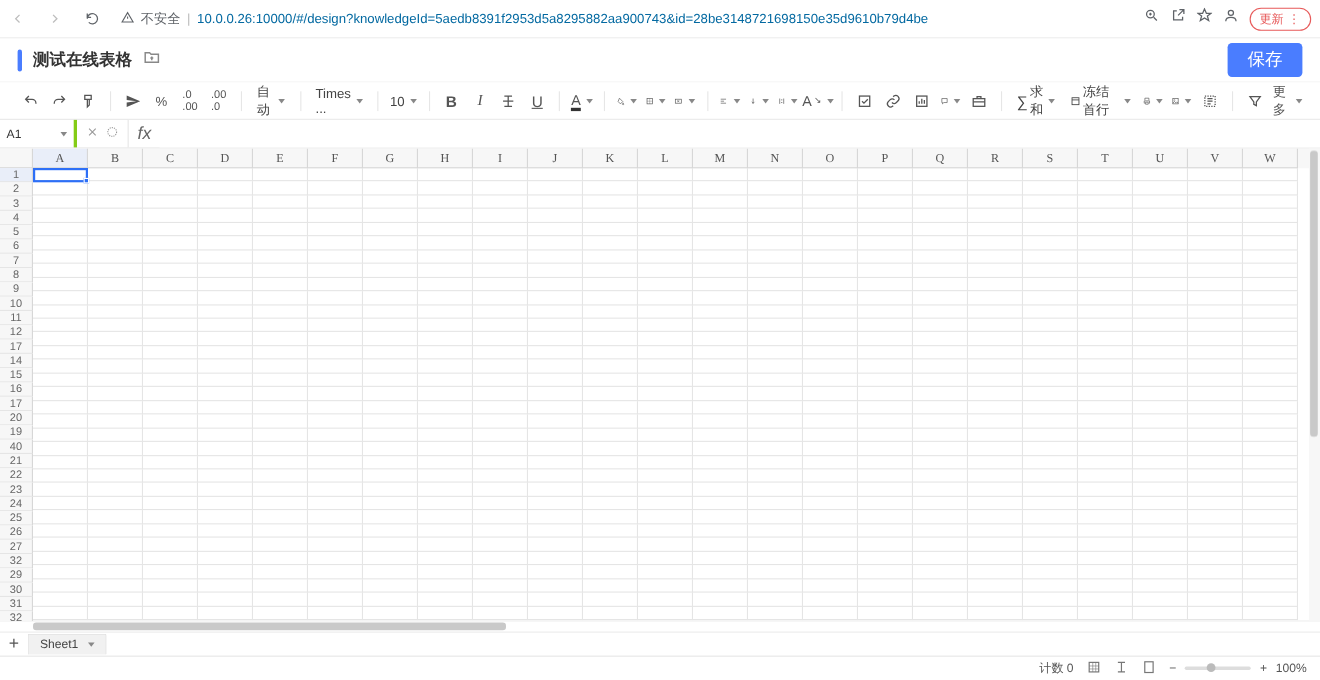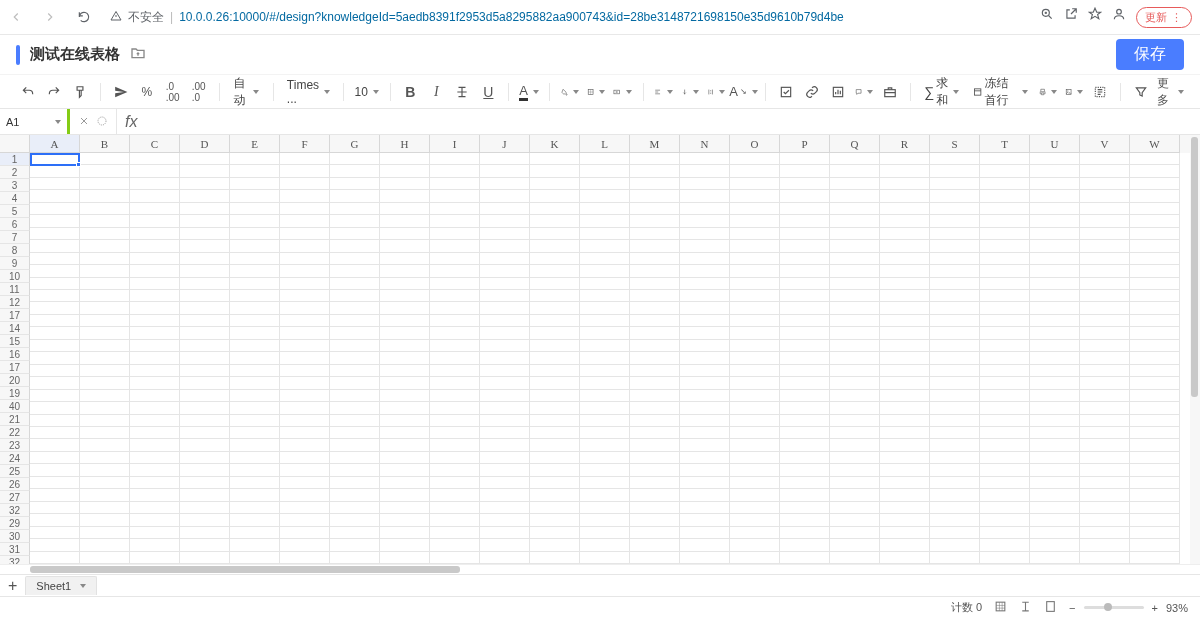--- a/index.html
+++ b/index.html
@@ -1261,15 +1261,15 @@
       </svg></span>
   <span><svg viewBox="0 0 24 24">
         <rect x="5" y="3" width="14" height="18" stroke="currentColor" fill="none" stroke-width="2"></rect>
       </svg></span>
   <div class="zoom-area">
     <span>−</span>
     <div class="zoom-track">
         <div class="zoom-thumb"></div>
       </div>
     <span>+</span>
-    <span>93%</span>
+    <span>100%</span>
   </div>
 </div>
 
 </body></html>

